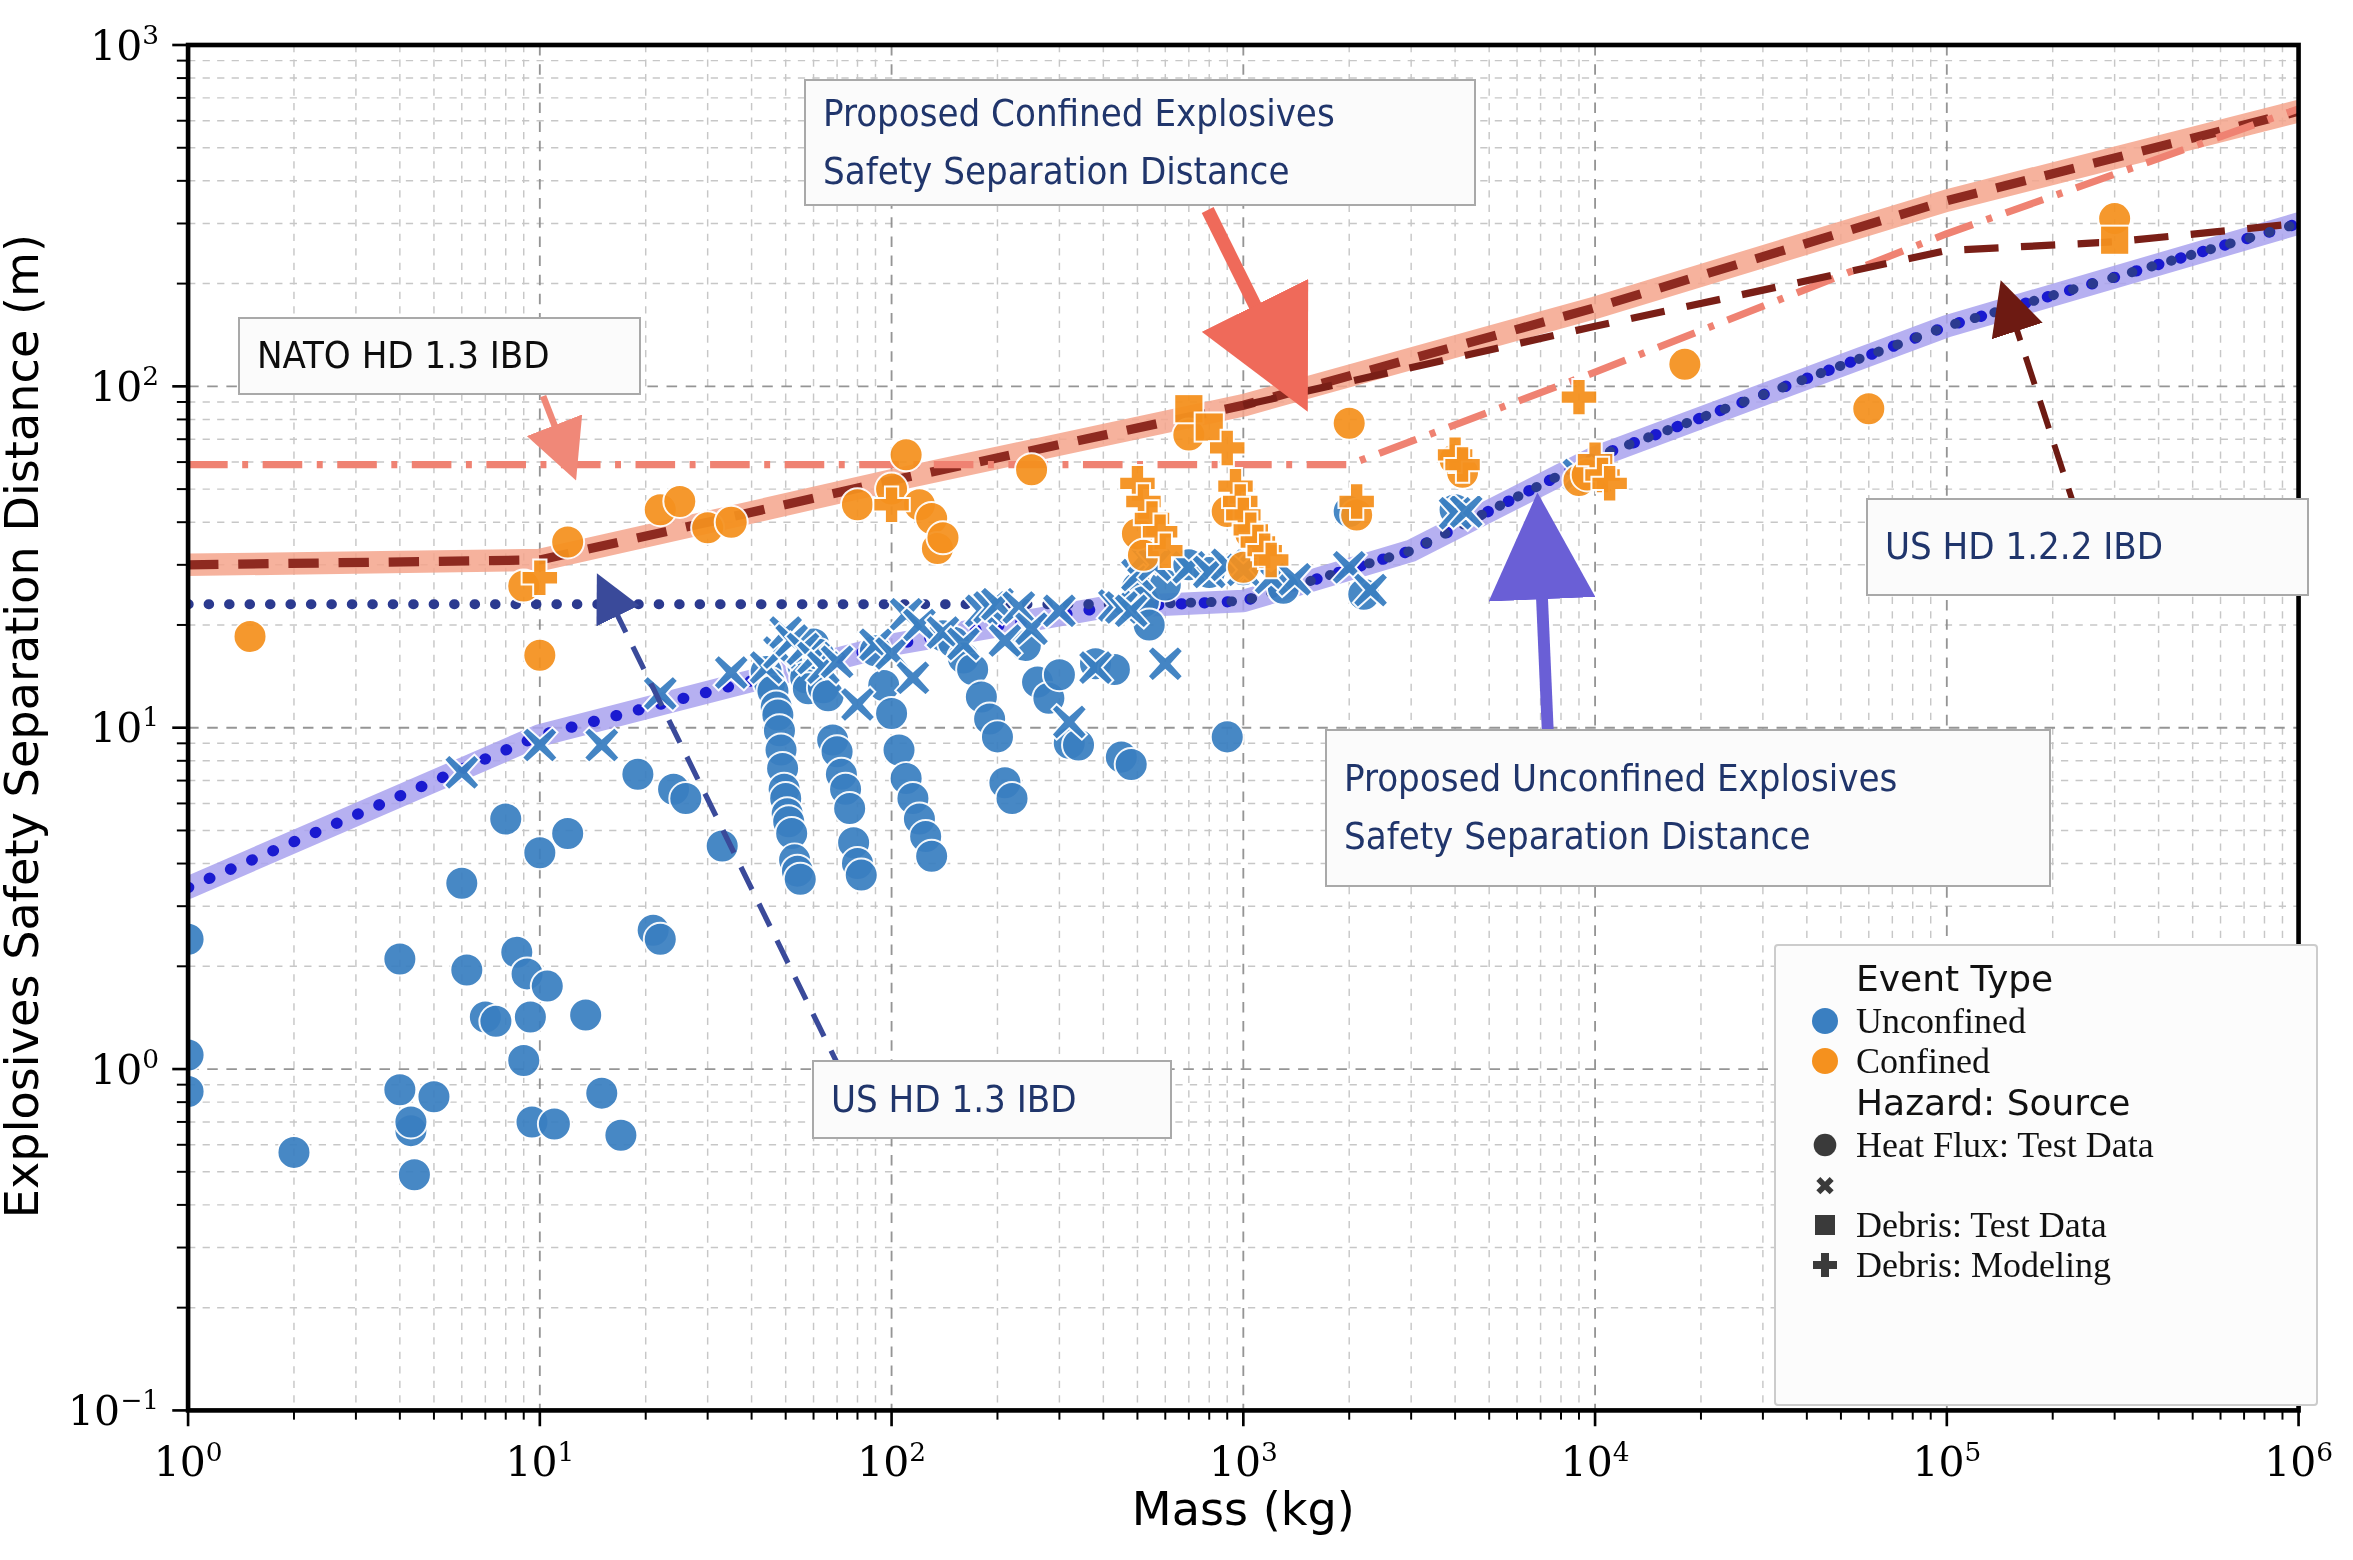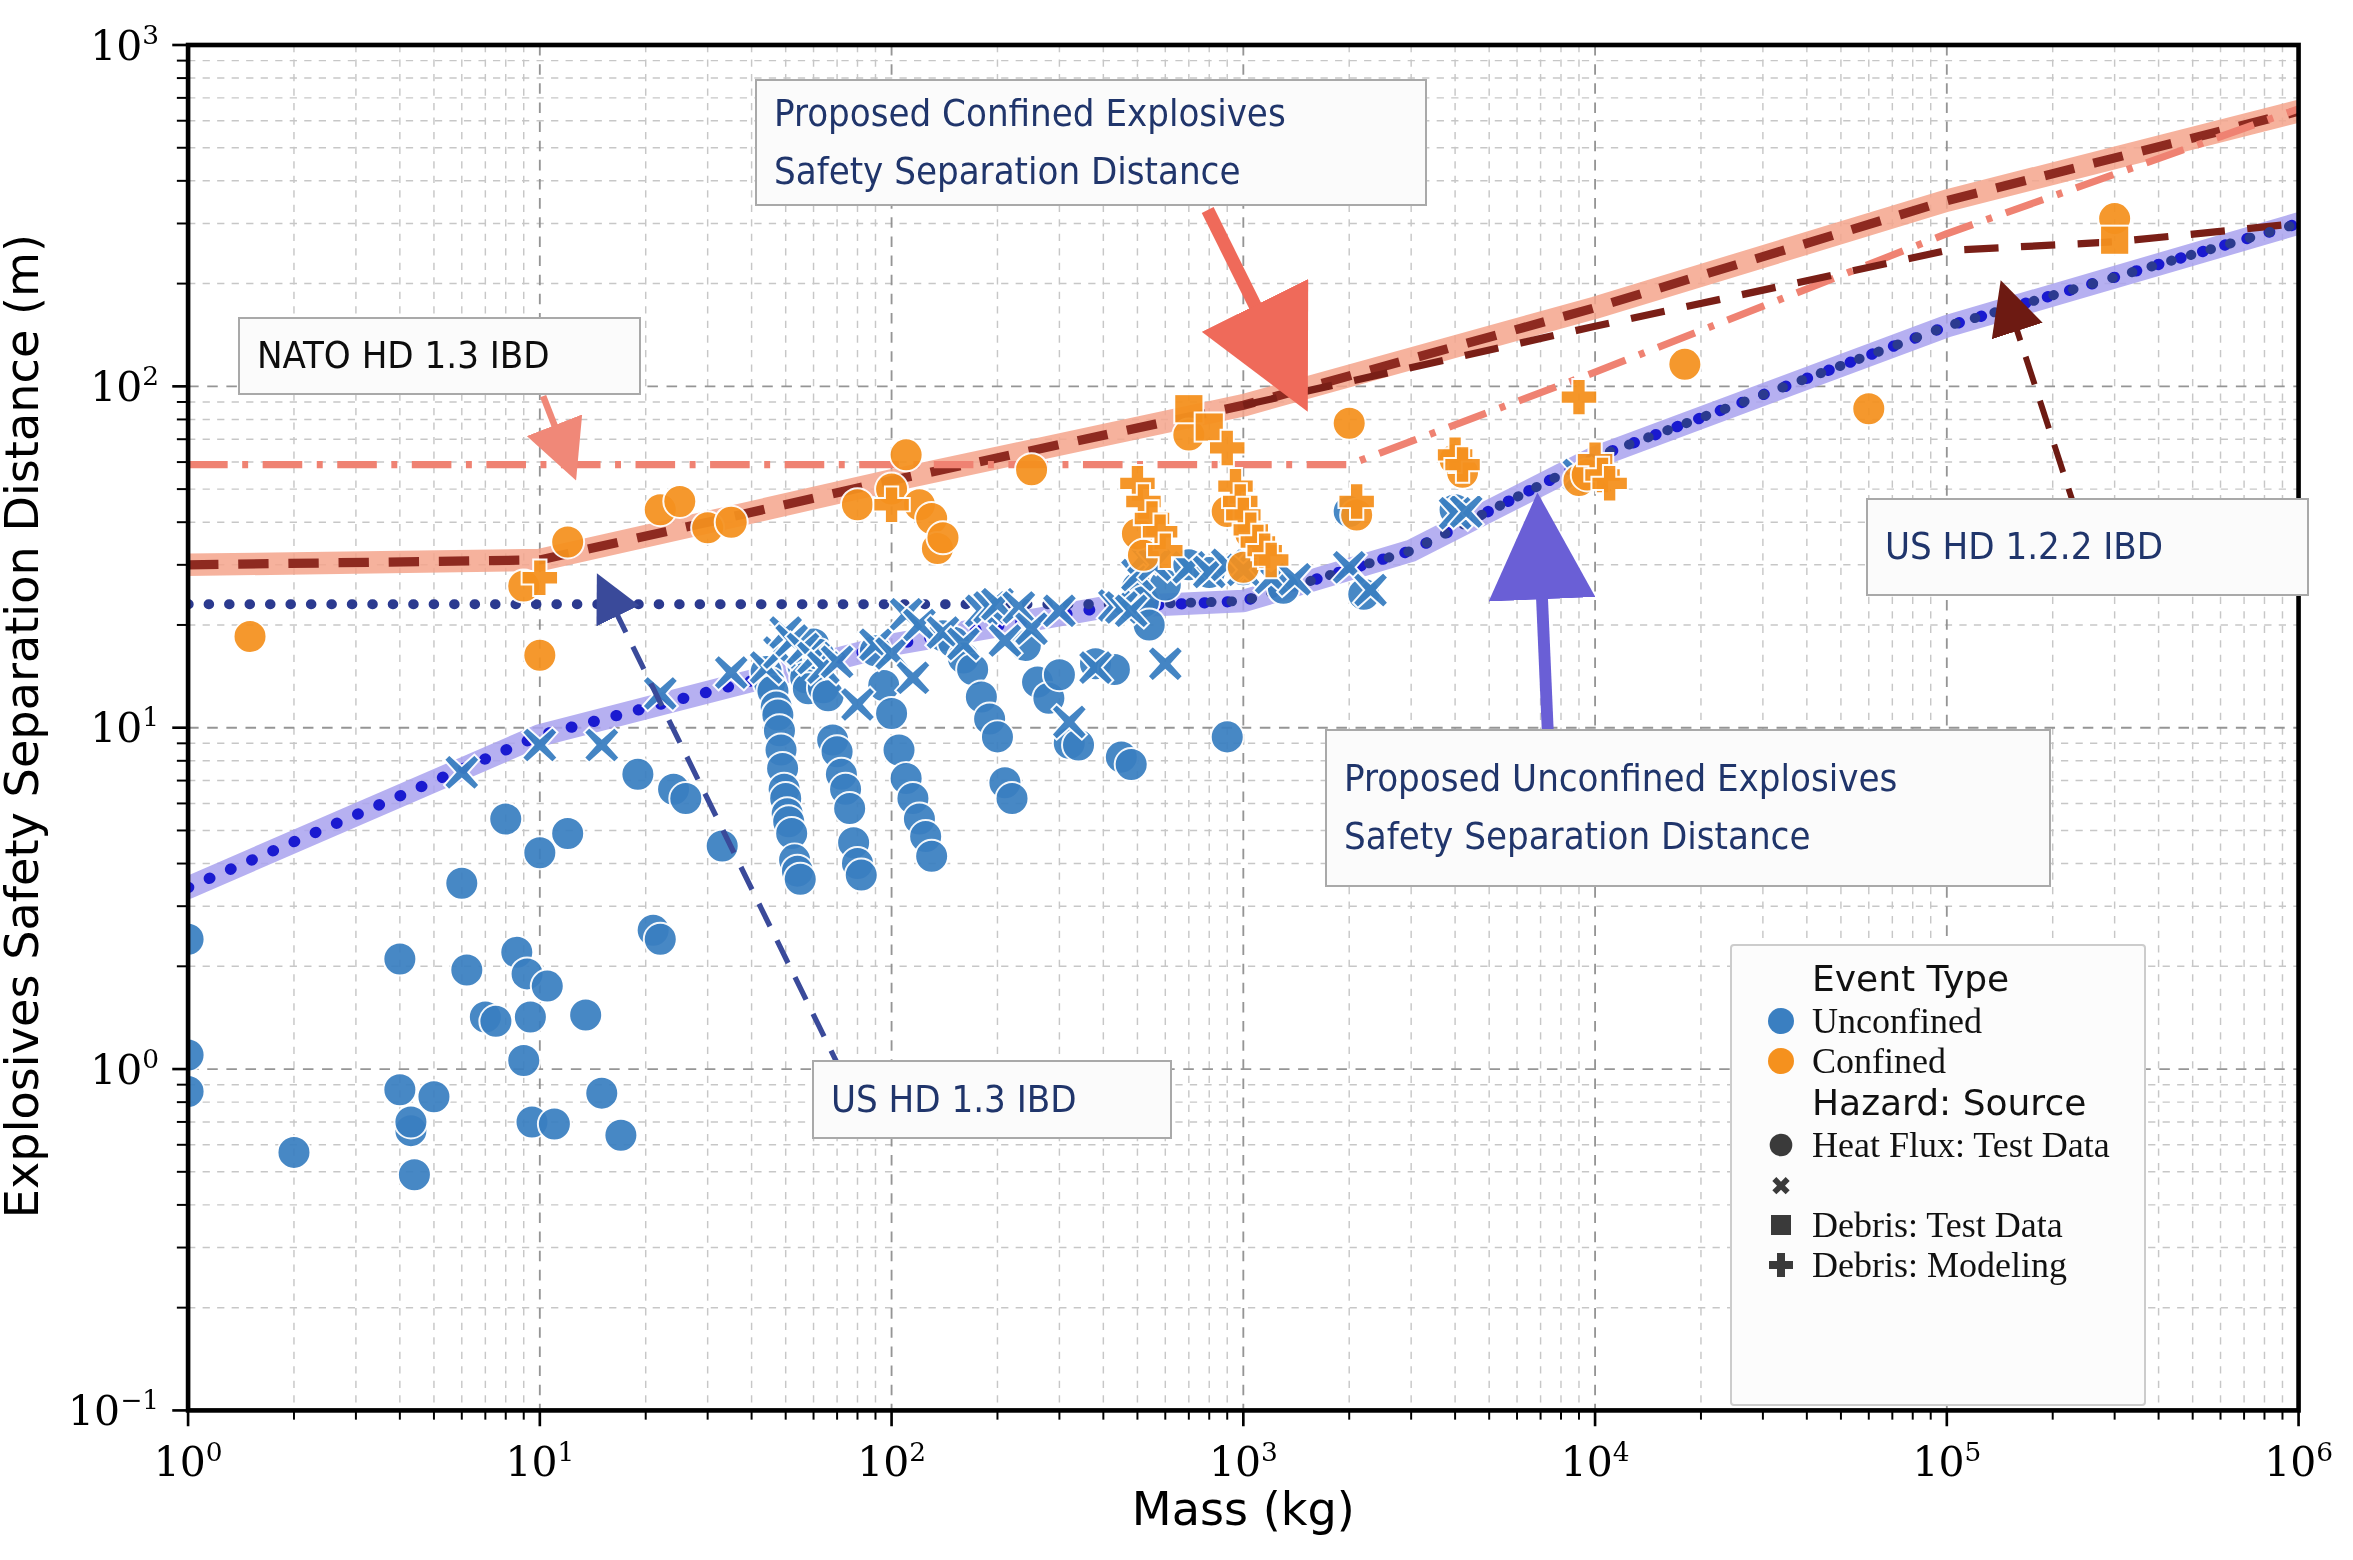--- a/index.html
+++ b/index.html
@@ -638,21 +638,21 @@
         <text x="241" y="607.25" text-anchor="end" class="tickfont">10<tspan dy="-24" class="sup">2</tspan></text>
         <text x="241" y="1124.5" text-anchor="end" class="tickfont">10<tspan dy="-24" class="sup">1</tspan></text>
         <text x="241" y="1641.75" text-anchor="end" class="tickfont">10<tspan dy="-24" class="sup">0</tspan></text>
         <text x="241" y="2159" text-anchor="end" class="tickfont">10<tspan dy="-24" class="sup">−1</tspan></text>
       </g>
 
     <text class="axtitle" id="xtitle" x="1884" y="2310" text-anchor="middle">Mass (kg)</text>
     <text class="axtitle" id="ytitle" x="58" y="1100" text-anchor="middle" transform="rotate(-90,58,1100)">Explosives Safety Separation Distance (m)</text>
   </svg>
 
-  <div class="annbox ann-navy" id="ann-confined" style="left:755px;top:79px;width:672px;height:127px;">
+  <div class="annbox ann-navy" id="ann-confined" style="left:804px;top:79px;width:672px;height:127px;">
     <div class="line">Proposed Confined Explosives</div>
     <div class="line">Safety Separation Distance</div>
   </div>
 
   <div class="annbox ann-black" id="ann-nato" style="left:238px;top:317px;width:403px;height:78px;">
     <div class="line">NATO HD 1.3 IBD</div>
   </div>
 
   <div class="annbox ann-navy" id="ann-us122" style="left:1866px;top:498px;width:443px;height:98px;">
     <div class="line">US HD 1.2.2 IBD</div>
@@ -660,21 +660,21 @@
 
   <div class="annbox ann-navy" id="ann-unconfined" style="left:1325px;top:729px;width:726px;height:158px;">
     <div class="line">Proposed Unconfined Explosives</div>
     <div class="line">Safety Separation Distance</div>
   </div>
 
   <div class="annbox ann-navy" id="ann-us13" style="left:812px;top:1060px;width:360px;height:79px;">
     <div class="line">US HD 1.3 IBD</div>
   </div>
 
-  <div id="legend" style="left:1730px;top:944px;width:416px;height:462px;">
+  <div id="legend" style="left:1774px;top:944px;width:544px;height:462px;">
     <div class="lhead">Event Type</div>
     <div class="lrow">
       <span class="lmark">
         <span class="dot" style="width:26px;height:26px;background:#3a7fc1;display:block;"></span>
       </span>
       <span class="ltext">Unconfined</span>
     </div>
     <div class="lrow">
       <span class="lmark">
         <span class="dot" style="width:26px;height:26px;background:#f5911e;display:block;"></span>

